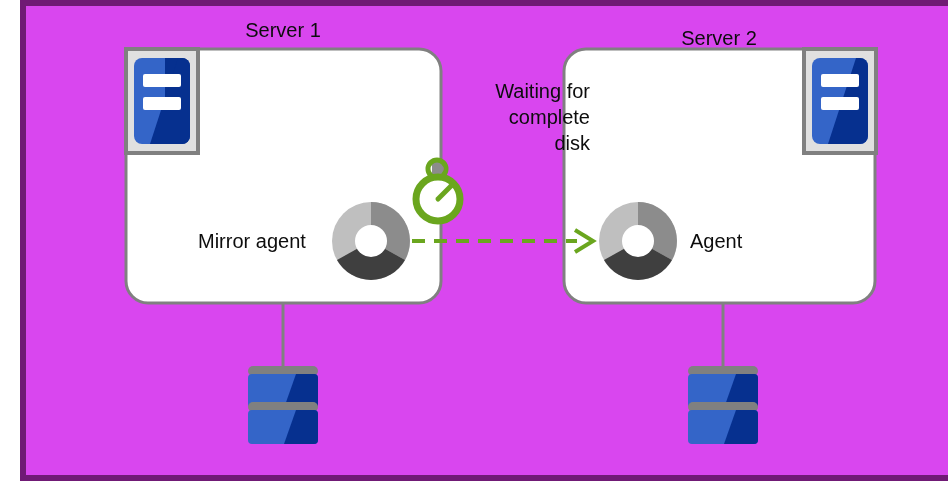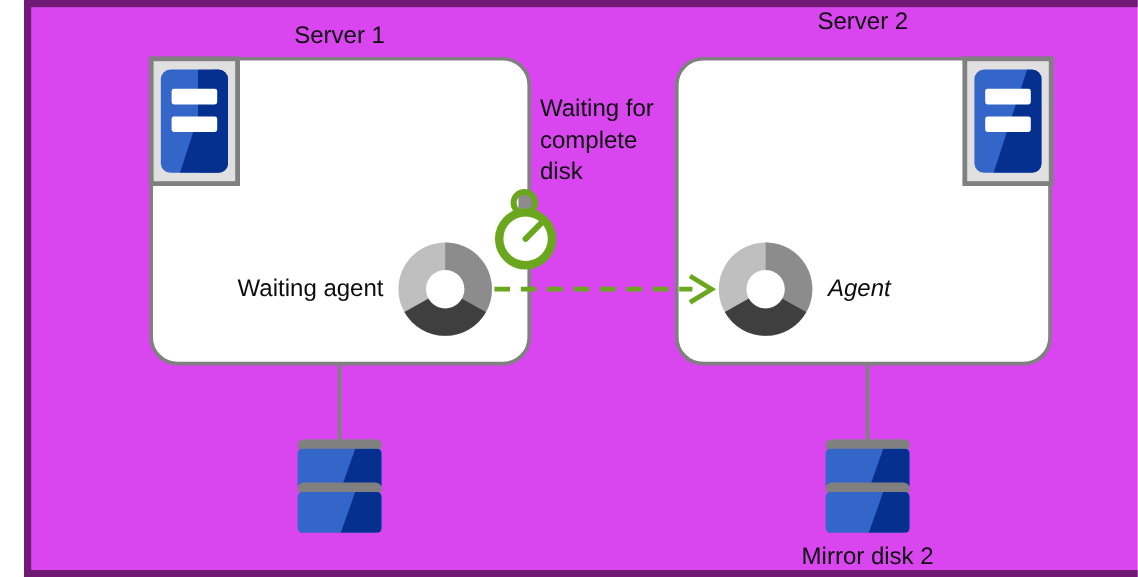--- a/index.html
+++ b/index.html
@@ -41,21 +41,21 @@
     font-size: 20px;
     line-height: 24px;
     text-align: center;
     white-space: nowrap;
   }
   .wait-text {
     position: absolute;
     color: #0d0d0d;
     font-size: 20px;
     line-height: 26px;
-    text-align: left;
+    text-align: right;
     width: 140px;
   }
   .wait-text span { display: block; }
 </style>
 </head>
 <body>
 
 <div id="canvas">
 
   <svg class="svg-layer" viewBox="0 0 948 481" xmlns="http://www.w3.org/2000/svg">
@@ -171,28 +171,27 @@
       <rect x="662" y="396" width="70" height="10" rx="5" fill="#808080"></rect>
       <rect x="662" y="404" width="70" height="34" rx="4" fill="#3465c8"></rect>
       <g clip-path="url(#dB2)">
         <polygon points="710,404 732,404 732,438 698,438" fill="#06308f"></polygon>
       </g>
     </g>
   </svg>
 
   <div class="title-label" style="left:157px; top:12px; width:200px;">Server 1</div>
 
-  <div class="title-label" style="left:593px; top:0; width:200px;">Server 2</div>
+  <div class="title-label" style="left:593px; top:20px; width:200px;">Server 2</div>
 
   <div class="wait-text" style="left:424px; top:72px;">
     <span>Waiting for</span>
     <span>complete</span>
     <span>disk</span>
   </div>
 
-  <div class="node-label" style="left:172px; top:222px;">Waiting agent</div>
+  <div class="node-label" style="left:172px; top:222px;">Mirror agent</div>
 
-  <div class="node-label" style="left:664px; top:222px;font-style:italic;">Agent</div>
+  <div class="node-label" style="left:664px; top:222px;">Agent</div>
 
 
-  <div class="title-label" style="left:597px; top:446px; width:200px;">Mirror disk 2</div>
 
 </div>
 
 </body></html>

